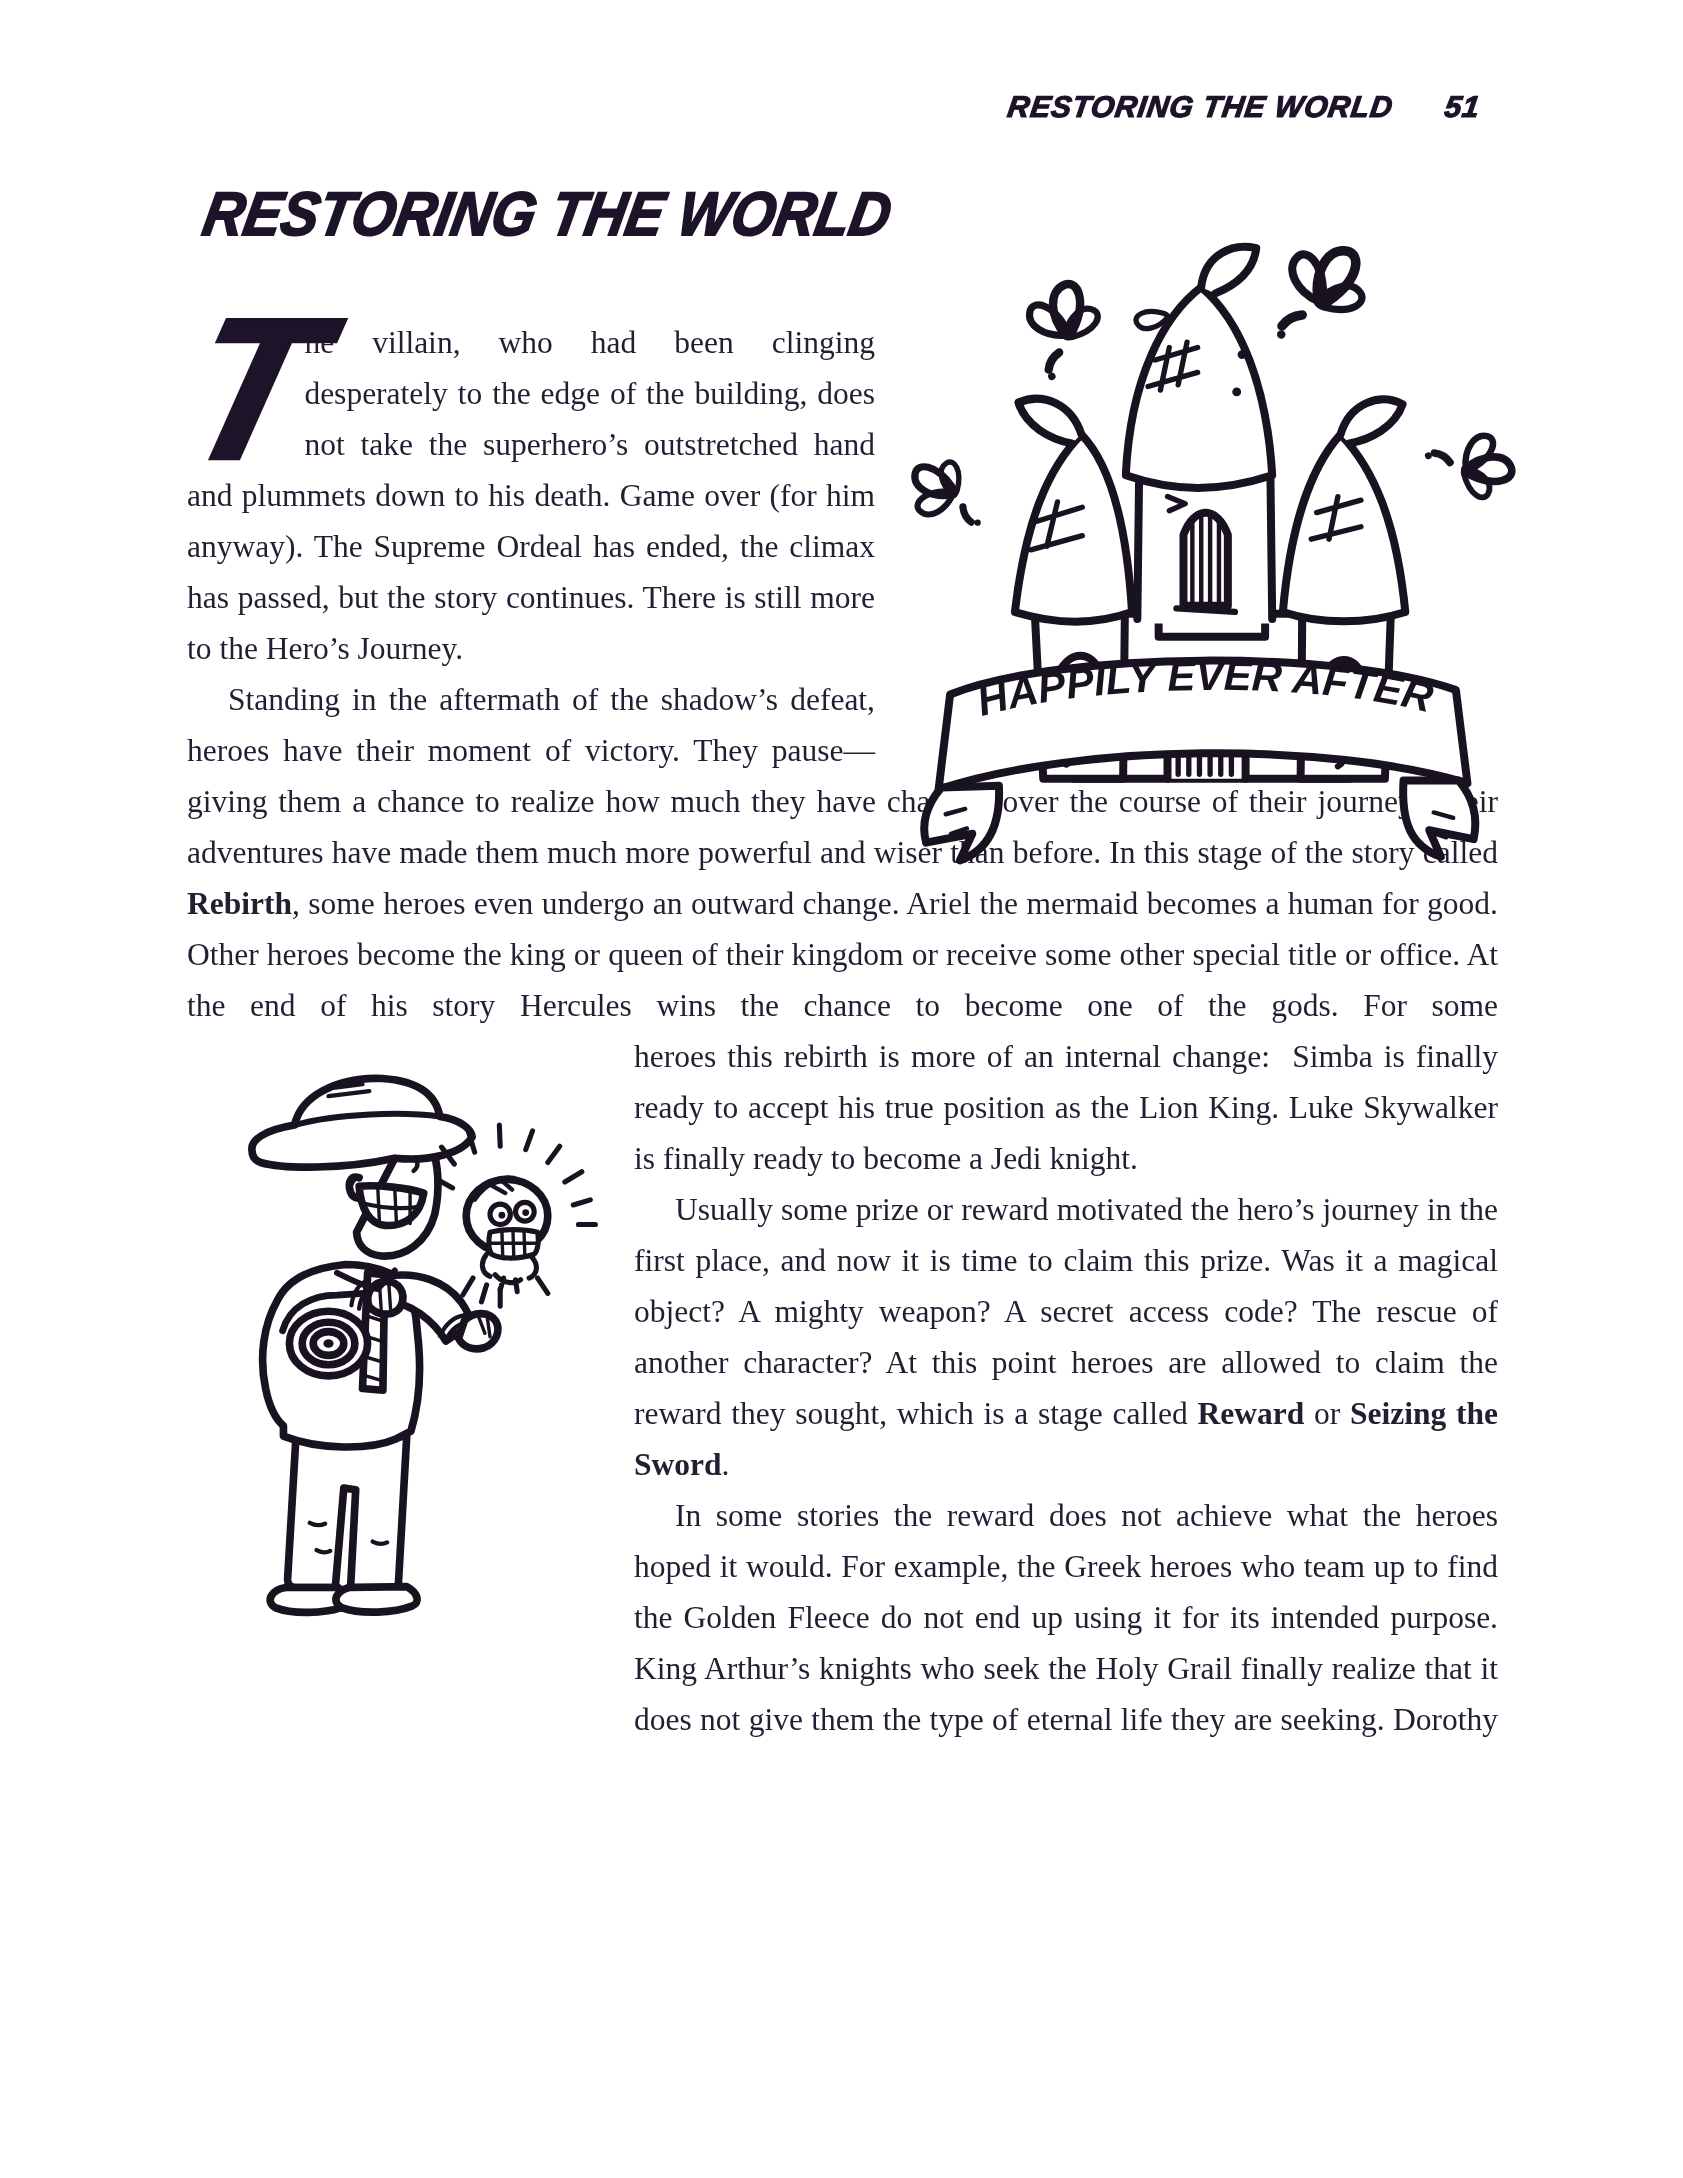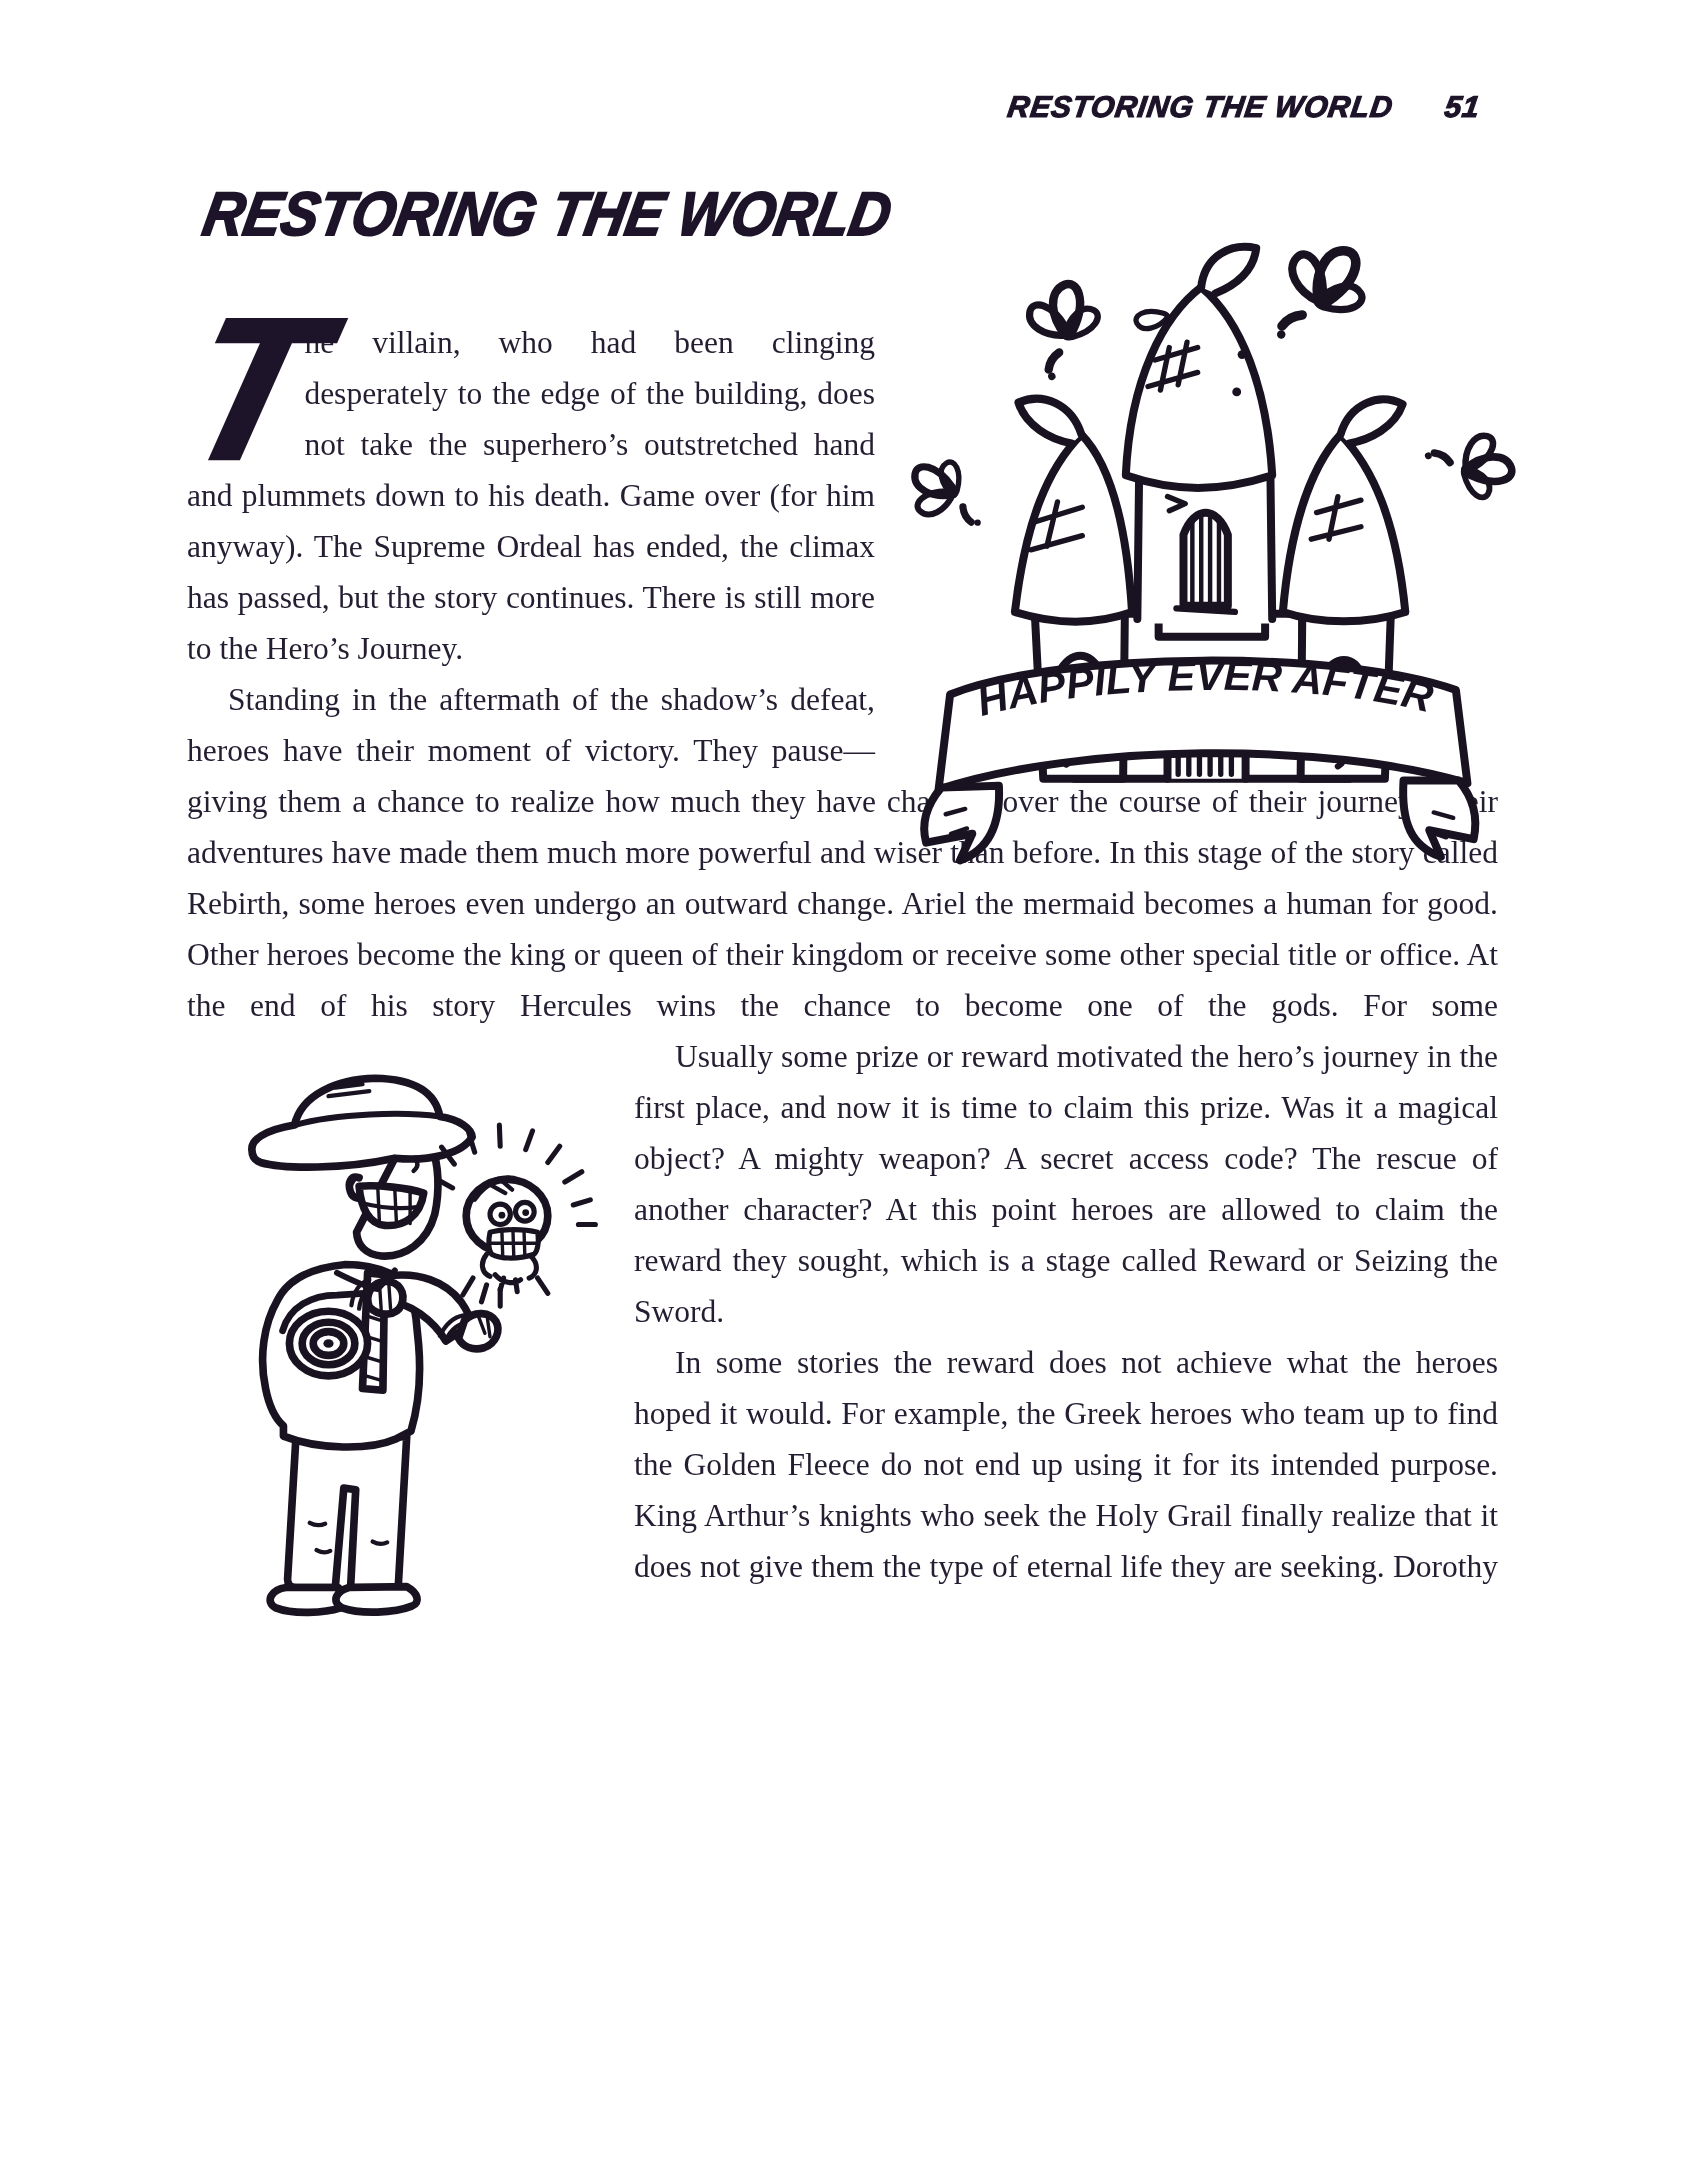--- a/index.html
+++ b/index.html
@@ -12,21 +12,21 @@
   .running-header .pagenum{margin-left:52px;}
   .chapter-title{position:absolute;left:198px;top:184px;margin:0;font-size:56px;
          -webkit-text-stroke:1.8px #1d1429;transform:skewX(-10deg) scaleY(1.1);
          transform-origin:left bottom;white-space:nowrap;}
   .body-text{position:absolute;left:187px;top:317px;width:1311px;
          font-family:"Liberation Serif","DejaVu Serif",serif;font-size:31.5px;line-height:51px;
          text-align:justify;color:#251d31;}
   p.para{margin:0;padding:0;}
   .indent{text-indent:41px;}
   .jlast{text-align-last:justify;}
-  .b{font-weight:normal;}
+  .b{font-weight:bold;}
   .dropcap{float:left;width:94px;height:149px;font-size:203px;line-height:135px;
          margin:3.6px 21.6px 0 1.8px;transform:skewX(-14deg);-webkit-text-stroke:2.7px #1d1429;}
   .castle-spacer{float:right;width:623px;height:459px;position:relative;}
   .castle-art{position:absolute;top:-115px;right:-10.8px;width:612px;height:630px;overflow:visible;}
   .indy-spacer{float:left;width:447px;height:711px;position:relative;}
   .indy-art{position:absolute;top:5.4px;left:14.4px;width:425px;height:666px;overflow:visible;}
   svg .ink{stroke:#191220;fill:none;stroke-linecap:round;stroke-linejoin:round;}
   svg .fillw{fill:#ffffff;}
   svg .filli{fill:#191220;stroke:none;}
   svg text{font-family:"Liberation Sans","DejaVu Sans",sans-serif;}
@@ -174,20 +174,21 @@
           <g stroke-width="6">
             <path d="M298,134 L283,114 M322,120 L315,97 M352,113 L351,88 M382,117 L390,95 M408,132 L422,113"></path>
             <path d="M428,155 L448,143 M438,182 L458,176 M444,205 L464,205"></path>
             <path d="M320,268 L308,288 M336,276 L330,296 M352,281 L352,301 M396,268 L408,286"></path>
             <path d="M296,162 L278,152"></path>
           </g>
         </g>
       </svg>
     </div>
 
+    <p class="para"><span>heroes this rebirth is more of an internal change:&nbsp; Simba is finally ready to accept his true position as the Lion King. Luke Skywalker is finally ready to become a Jedi knight.</span></p>
 
     <p class="para indent"><span>Usually some prize or reward motivated the hero’s journey in the first place, and now it is time to claim this prize. Was it a magical object? A mighty weapon? A secret access code? The rescue of another character? At this point heroes are allowed to claim the reward they sought, which is a stage called </span><span class="b">Reward</span><span> or </span><span class="b">Seizing the Sword</span><span>.</span></p>
 
     <p class="para indent jlast"><span>In some stories the reward does not achieve what the heroes hoped it would. For example, the Greek heroes who team up to find the Golden Fleece do not end up using it for its intended purpose. King Arthur’s knights who seek the Holy Grail finally realize that it does not give them the type of eternal life they are seeking. Dorothy</span></p>
 
   </div>
 </div>
 
 
 </body></html>

